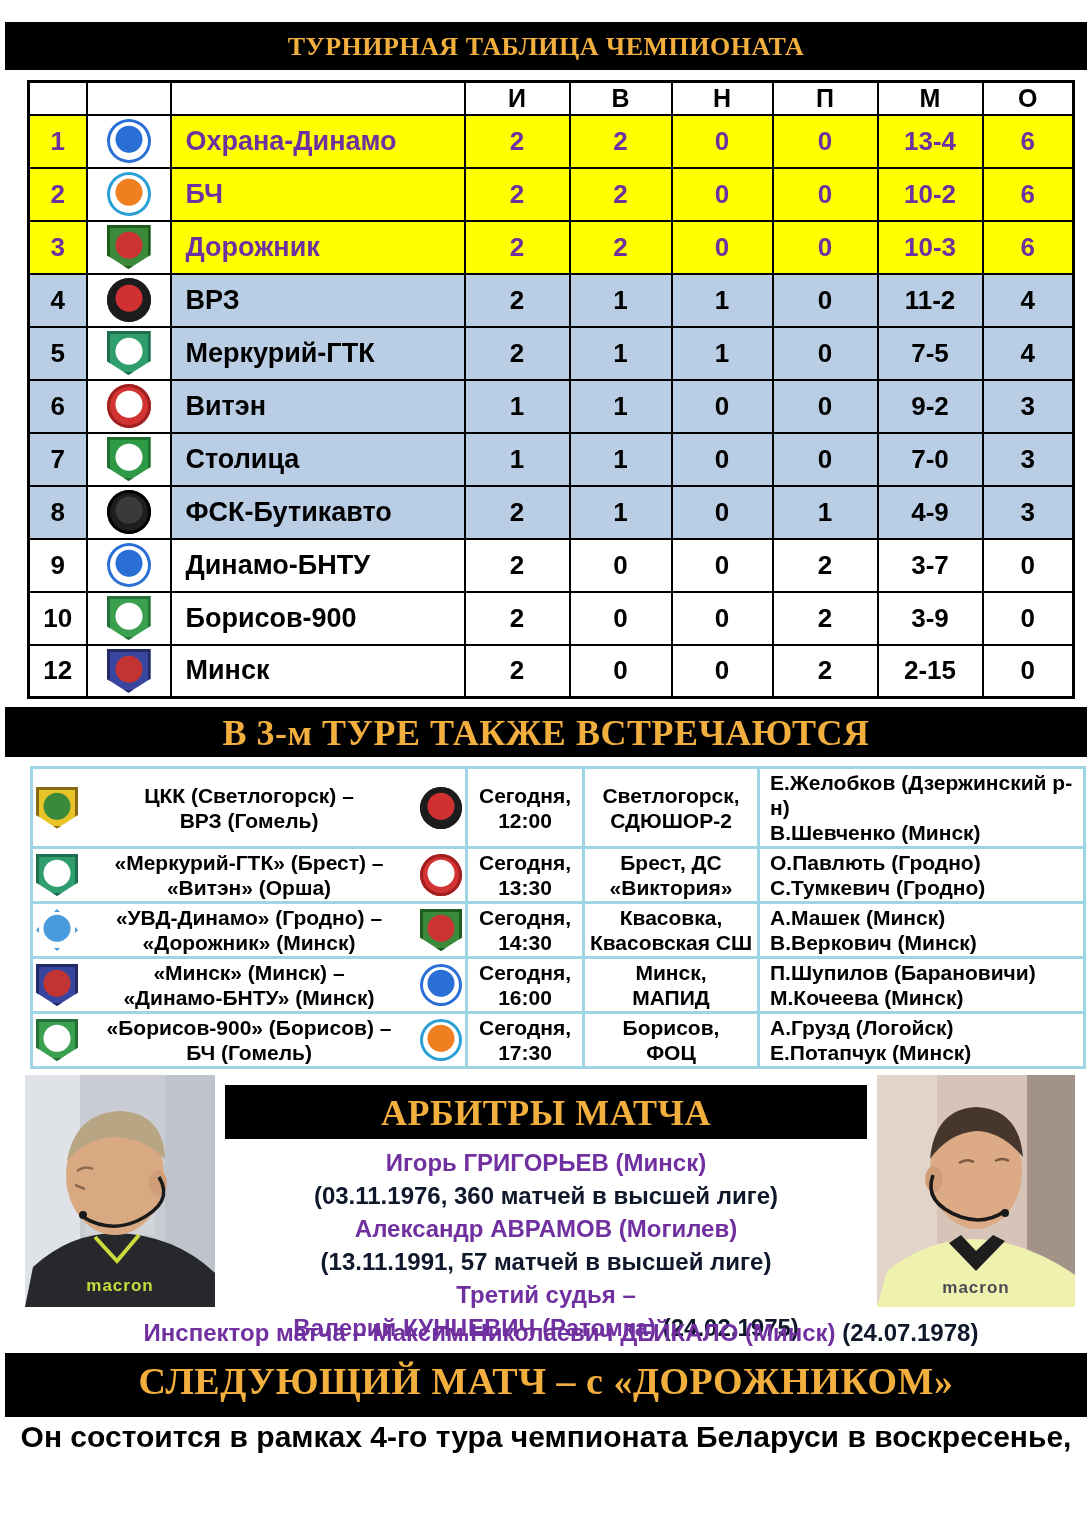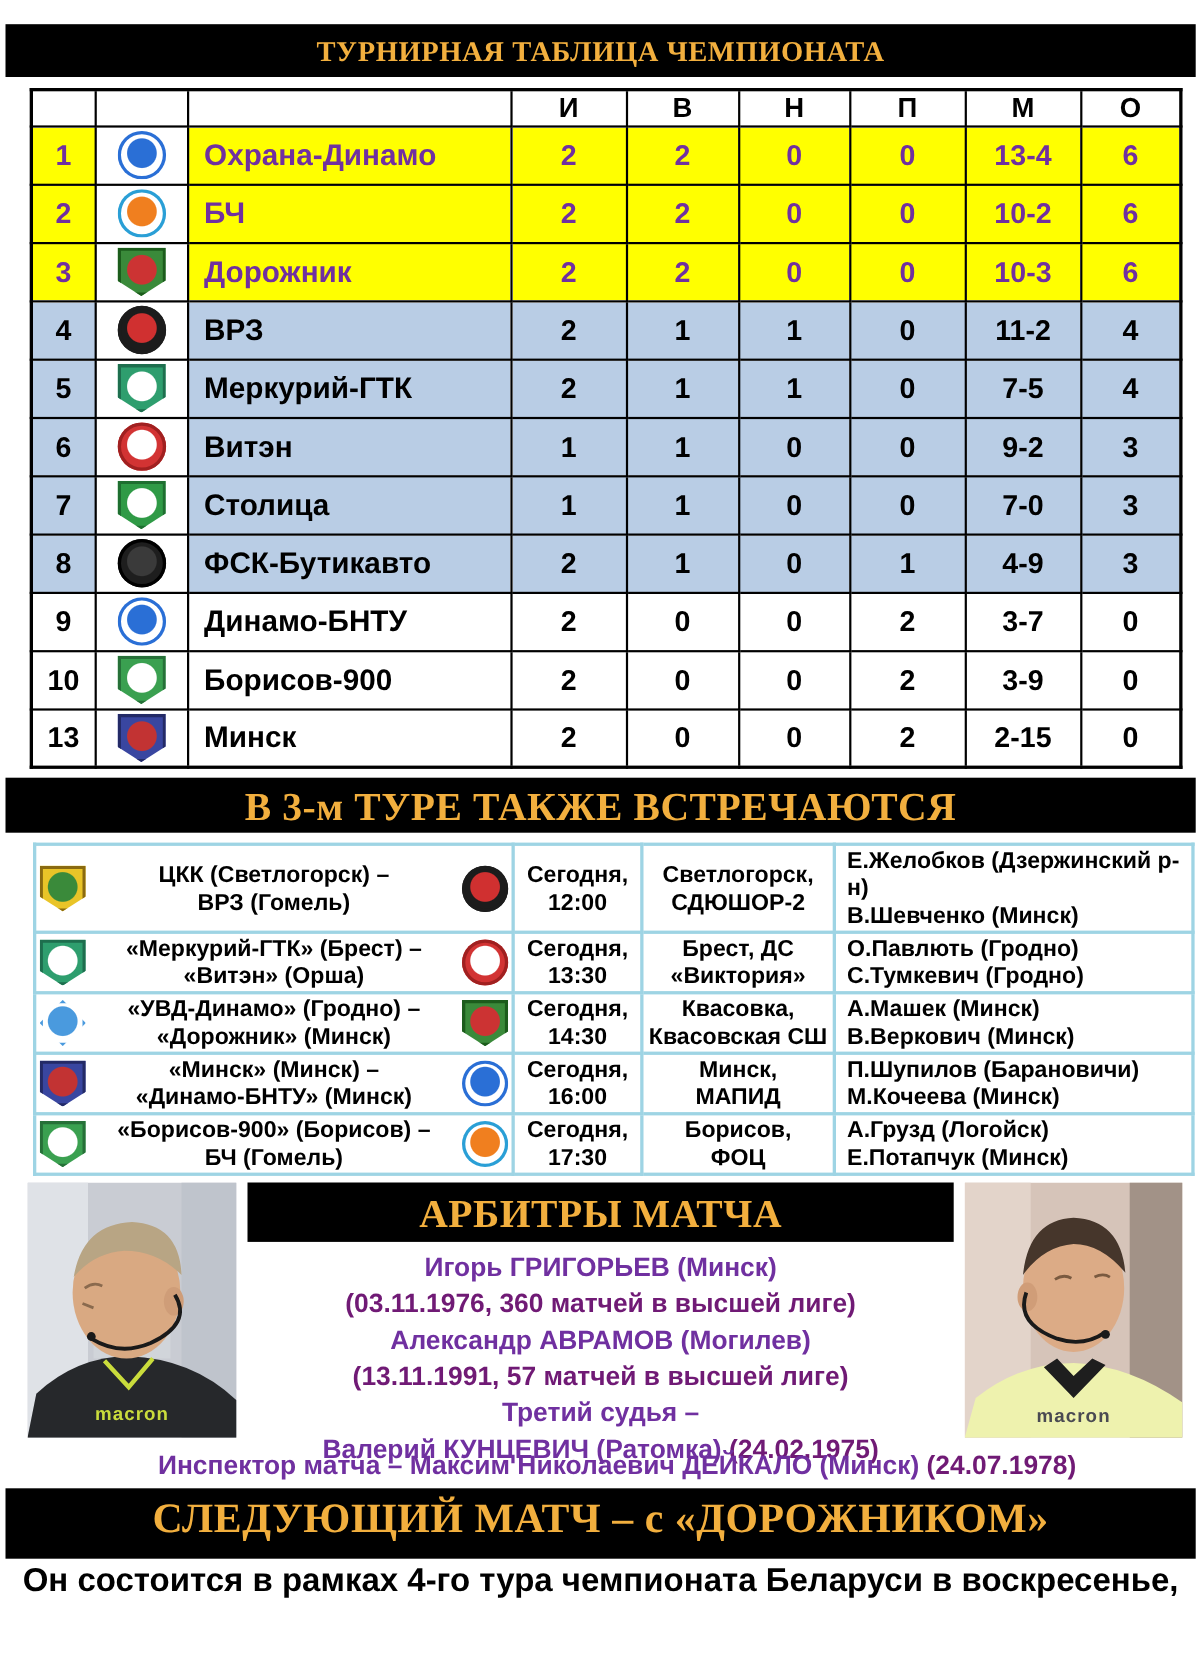--- a/index.html
+++ b/index.html
@@ -48,25 +48,25 @@
   }
   #fixtures td.refs-cell{text-align:left;padding-left:10px;}
   .match-flex{display:flex;align-items:center;padding:0 3px;}
   .match-flex .pair{flex:1;text-align:center;}
   .match-flex .logo{width:42px;height:42px;flex:0 0 42px;}
   
   #referees{position:relative;height:276px;margin-top:4px;}
   .photo{position:absolute;top:2px;display:block;}
   #photo-left{left:25px;}
   #photo-right{left:877px;}
-  #ref-middle{position:absolute;left:215px;width:662px;top:2px;text-align:center;}
+  #ref-middle{position:absolute;left:215px;width:662px;top:12px;text-align:center;}
   #banner-referees{height:54px;line-height:56px;font-size:36px;margin:0 10px 7px;}
   .ref-line{font-size:24px;line-height:33px;white-space:nowrap;}
   .ref-purple{color:var(--purple);}
-  .ref-black{color:#701a75;}
+  .ref-black{color:#0f172a;}
   #ref-inspector-line{position:absolute;left:15px;width:100%;bottom:0;text-align:center;}
   
   #banner-next{margin:4px 5px 0;height:64px;line-height:56px;font-size:38px;}
   #next-text{text-align:center;font-size:30px;line-height:33px;margin-top:3px;}
 </style>
 </head>
 <body>
 
 <div id="banner-top" class="banner">ТУРНИРНАЯ ТАБЛИЦА ЧЕМПИОНАТА</div>
 
@@ -200,21 +200,21 @@
         <td class="logo-cell"><span class="logo logo-shield" title="Борисов-900" style="background: radial-gradient(circle at 50% 46%, rgb(255, 255, 255) 0px, rgb(255, 255, 255) 13px, rgb(58, 160, 80) 14px); box-shadow: rgb(38, 112, 56) 0px 0px 0px 3px inset;"></span></td>
         <td class="name-cell">Борисов-900</td>
         <td>2</td>
         <td>0</td>
         <td>0</td>
         <td>2</td>
         <td>3-9</td>
         <td>0</td>
       </tr>
       <tr class="zone-white">
-        <td>13</td>
+        <td>12</td>
         <td class="logo-cell"><span class="logo logo-shield" title="Минск" style="background: radial-gradient(circle at 50% 46%, rgb(194, 51, 51) 0px, rgb(194, 51, 51) 13px, rgb(57, 70, 160) 14px); box-shadow: rgb(35, 42, 102) 0px 0px 0px 3px inset;"></span></td>
         <td class="name-cell">Минск</td>
         <td>2</td>
         <td>0</td>
         <td>0</td>
         <td>2</td>
         <td>2-15</td>
         <td>0</td>
       </tr>
     </tbody>

